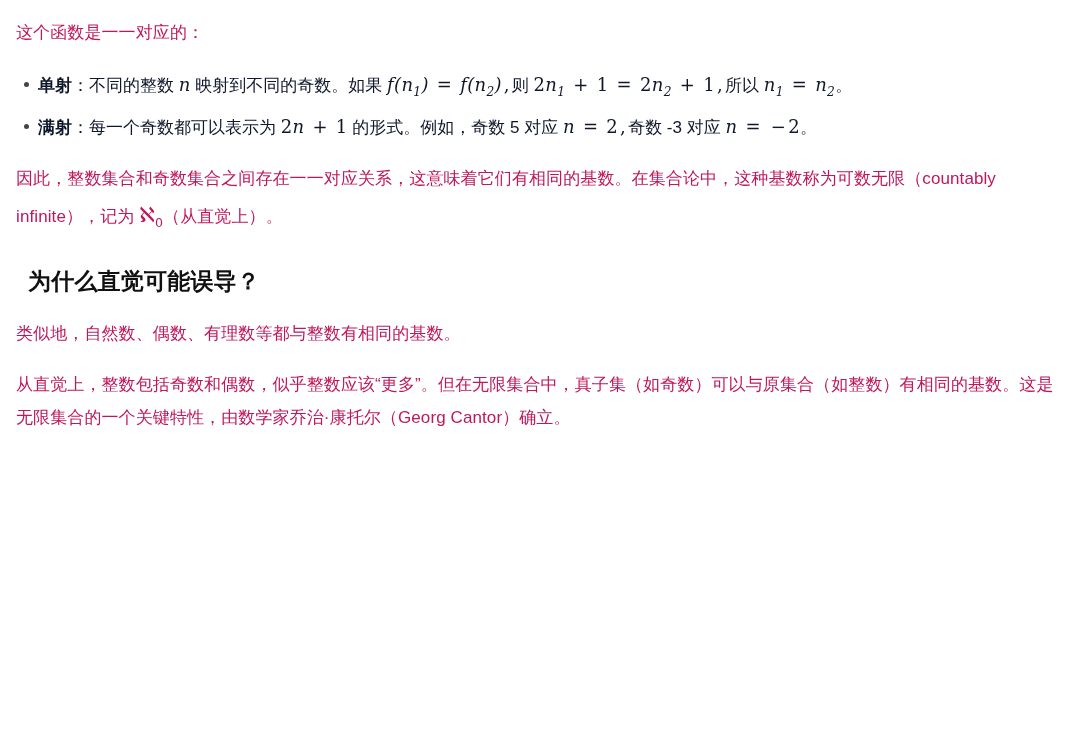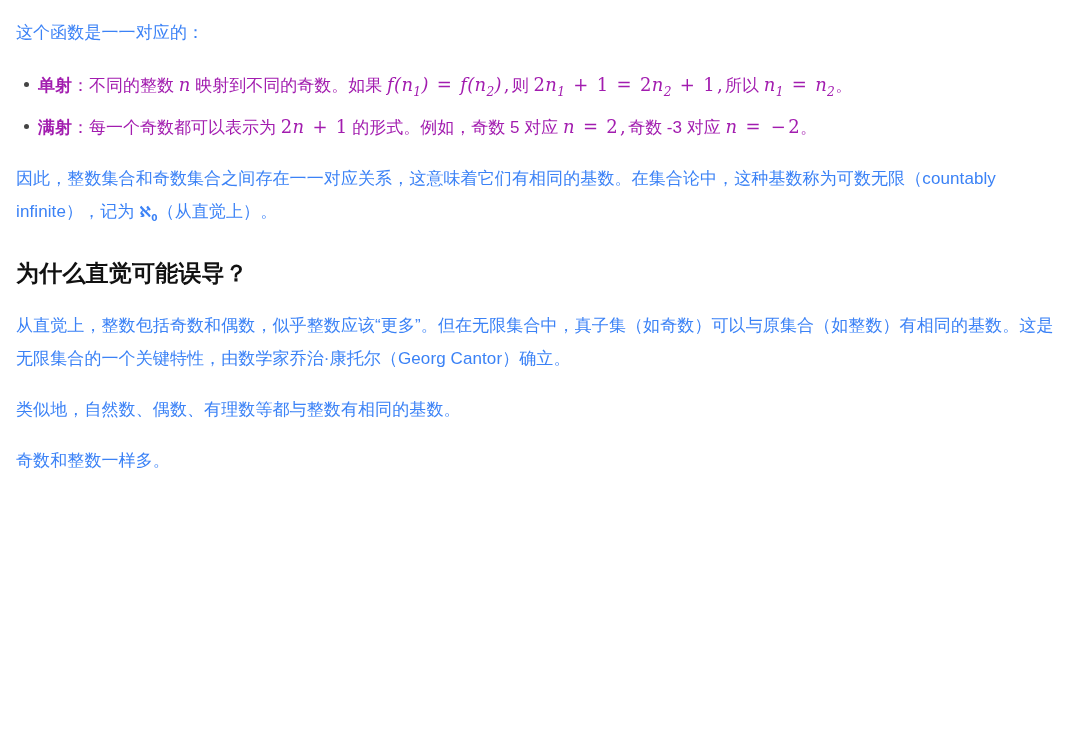--- a/index.html
+++ b/index.html
@@ -16,51 +16,51 @@
   }
   .page {
     padding: 16px 18px 0 16px;
     box-sizing: border-box;
   }
   p.para {
     font-size: 17px;
     line-height: 1.95;
     margin: 0 0 18px 0;
     letter-spacing: 0.1px;
-    color: #3b82f6;
+    color: #be185d;
   }
   ul.bullets {
     margin: 0 0 16px 0;
     padding-left: 22px;
     list-style: none;
   }
   ul.bullets li {
     position: relative;
     font-size: 17px;
     line-height: 2.05;
     margin-bottom: 4px;
-    color: #a21caf;
+    color: #0f172a;
   }
   ul.bullets li::before {
     content: "";
     position: absolute;
     left: -14px;
     top: 15px;
     width: 5px;
     height: 5px;
     border-radius: 50%;
     background: #444;
   }
   .bold {
     font-weight: bold;
   }
   h2.heading {
     font-size: 23px;
     font-weight: bold;
-    margin: 30px 0 20px 0;
+    margin: 30px 0 20px 12px;
     color: #111111;
     letter-spacing: 0.2px;
   }
   .math {
     font-family: "DejaVu Serif", "Liberation Serif", serif;
     font-style: italic;
     font-size: 18px;
     letter-spacing: 0.3px;
     white-space: nowrap;
   }
@@ -70,22 +70,21 @@
   }
   .math .num {
     font-style: normal;
   }
   sub {
     font-size: 0.68em;
     font-style: italic;
   }
   .aleph {
     font-family: "DejaVu Sans", sans-serif;
-    font-size: 15px;
-    font-weight: bold;
+    font-size: 21px;
   }
   .aleph sub {
     font-style: normal;
     font-size: 0.6em;
   }
 </style>
 </head>
 <body>
 
 <div class="page">
@@ -98,20 +97,19 @@
     </li>
     <li>
       <span class="bold">满射</span><span>：</span><span>每一个奇数都可以表示为 </span><span class="math"><span class="num">2</span><i>n</i> <span class="op">+</span> <span class="num">1</span></span><span> 的形式。例如，奇数 5 对应 </span><span class="math"><i>n</i> <span class="op">=</span> <span class="num">2</span><span class="op">,</span></span><span>奇数 -3 对应 </span><span class="math"><i>n</i> <span class="op">=</span> <span class="op">−</span><span class="num">2</span></span><span>。</span>
     </li>
   </ul>
 
   <p class="para"><span>因此，整数集合和奇数集合之间存在一一对应关系，这意味着它们有相同的基数。在集合论中，这种基数称为可数无限（countably infinite），记为 </span><span class="aleph"><span>ℵ</span><sub>0</sub></span><span>（从直觉上）。</span></p>
 
   <h2 class="heading">为什么直觉可能误导？</h2>
 
+  <p class="para">类似地，自然数、偶数、有理数等都与整数有相同的基数。</p>
+
   <p class="para">从直觉上，整数包括奇数和偶数，似乎整数应该“更多”。但在无限集合中，真子集（如奇数）可以与原集合（如整数）有相同的基数。这是无限集合的一个关键特性，由数学家乔治·康托尔（Georg Cantor）确立。</p>
 
-  <p class="para">类似地，自然数、偶数、有理数等都与整数有相同的基数。</p>
 
-
-  <p class="para">奇数和整数一样多。</p>
 
 </div>
 
 </body></html>

